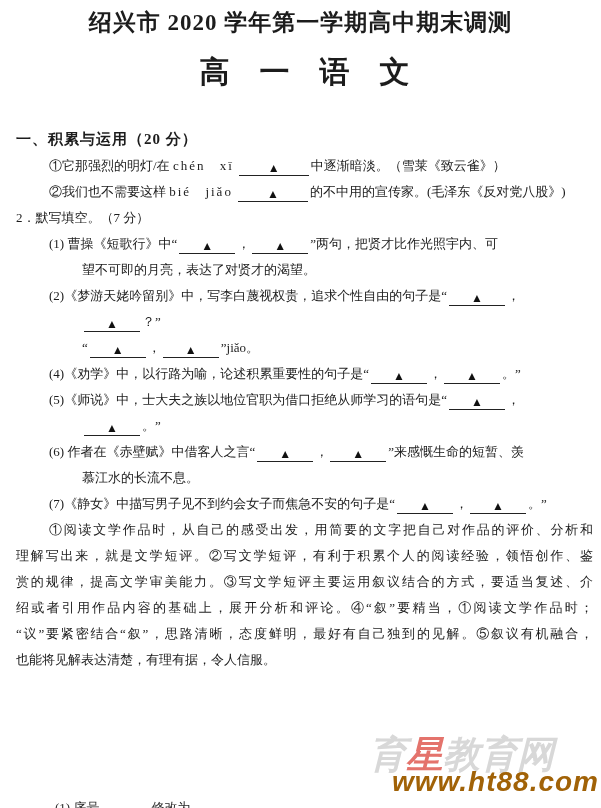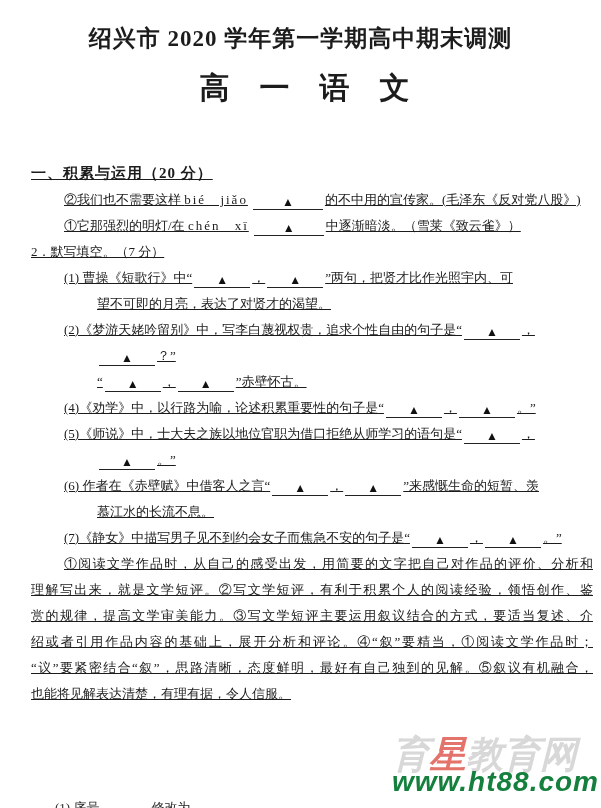--- a/index.html
+++ b/index.html
@@ -2,67 +2,67 @@
 <html><head>
 <meta charset="utf-8">
 <style>
   html,body{margin:0;padding:0;}
   body{
     width:601px;height:808px;overflow:hidden;background:#ffffff;
     font-family:"Liberation Serif","DejaVu Serif",serif;color:#1c1c1c;
   }
   .page{position:relative;width:601px;height:808px;overflow:hidden;background:#fff;}
 
-  header{text-align:center;padding-top:24px;position:relative;z-index:1;}
+  header{text-align:center;padding-top:8px;position:relative;z-index:1;}
   .title{font-size:23px;font-weight:bold;margin:0;letter-spacing:1px;line-height:30px;}
   .subject{font-size:30px;font-weight:bold;margin:15px 0 0 8px;line-height:38px;}
 
-  main{position:relative;z-index:1;margin-top:52px;padding:0 8px 0 31px;text-decoration:underline;}
+  main{position:relative;z-index:1;margin-top:34px;padding:0 8px 0 16px;}
   .line{font-size:13px;line-height:26px;white-space:nowrap;overflow:hidden;}
   .line.hd{font-size:15px;font-weight:bold;line-height:28px;letter-spacing:1px;}
   .ind1{padding-left:33px;}
   .ind2{padding-left:66px;}
   .just{white-space:normal;text-align:justify;text-align-last:justify;-moz-text-align-last:justify;text-justify:inter-ideograph;}
 
   .blank{
     display:inline-block;width:56px;border-bottom:1.5px solid #222;
     text-align:center;height:16px;line-height:17px;vertical-align:-2px;margin:0 2px;
   }
   .blank.w{width:70px;}
   .tri{font-size:12px;color:#111;}
   .pinyin{letter-spacing:2px;word-spacing:9px;margin-right:3px;}
 
   .watermark{position:absolute;right:2px;bottom:12px;z-index:0;text-align:left;line-height:1;font-style:italic;}
   .wm-cn{font-size:37px;font-weight:bold;color:#d8d8d8;}
   .wm-star{color:#e4736c;}
-  .wm-url{font-size:28px;font-weight:bold;color:#15803d;margin-top:-5px;letter-spacing:1px;
-          font-family:"Liberation Sans","DejaVu Sans",sans-serif;}
+  .wm-url{font-size:28px;font-weight:bold;color:#a16207;margin-top:-5px;letter-spacing:1px;
+          font-family:"Liberation Sans","DejaVu Sans",sans-serif;margin-left:23px;}
 
   .cutoff{position:absolute;left:55px;top:799px;z-index:1;font-size:13px;white-space:nowrap;color:#2a2a2a;}
 </style>
 </head>
 <body>
 
 <div class="page">
 
   <header>
     <h1 class="title">绍兴市 2020 学年第一学期高中期末调测</h1>
     <h2 class="subject">高　一　语　文</h2>
   </header>
 
   <main id="content">
       <div class="line ind0 hd"><span>一、积累与运用（20 分）</span></div>
+      <div class="line ind1"><span>①它那强烈的明灯/在 </span><span class="pinyin">chén xī</span><span class="blank w"><span class="tri">▲</span></span><span>中逐渐暗淡。（雪莱《致云雀》）</span></div>
       <div class="line ind1"><span>②我们也不需要这样 </span><span class="pinyin">bié jiǎo</span><span class="blank w"><span class="tri">▲</span></span><span>的不中用的宣传家。(毛泽东《反对党八股》)</span></div>
-      <div class="line ind1"><span>①它那强烈的明灯/在 </span><span class="pinyin">chén xī</span><span class="blank w"><span class="tri">▲</span></span><span>中逐渐暗淡。（雪莱《致云雀》）</span></div>
       <div class="line ind0"><span>2．默写填空。（7 分）</span></div>
       <div class="line ind1"><span>(1) 曹操《短歌行》中“</span><span class="blank"><span class="tri">▲</span></span><span>，</span><span class="blank"><span class="tri">▲</span></span><span>”两句，把贤才比作光照宇内、可</span></div>
       <div class="line ind2"><span>望不可即的月亮，表达了对贤才的渴望。</span></div>
       <div class="line ind1"><span>(2)《梦游天姥吟留别》中，写李白蔑视权贵，追求个性自由的句子是“</span><span class="blank"><span class="tri">▲</span></span><span>，</span></div>
       <div class="line ind2"><span class="blank"><span class="tri">▲</span></span><span>？”</span></div>
-      <div class="line ind2"><span>“</span><span class="blank"><span class="tri">▲</span></span><span>，</span><span class="blank"><span class="tri">▲</span></span><span>”赤壁怀古。</span></div>
+      <div class="line ind2"><span>“</span><span class="blank"><span class="tri">▲</span></span><span>，</span><span class="blank"><span class="tri">▲</span></span><span>”jiǎo。</span></div>
       <div class="line ind1"><span>(4)《劝学》中，以行路为喻，论述积累重要性的句子是“</span><span class="blank"><span class="tri">▲</span></span><span>，</span><span class="blank"><span class="tri">▲</span></span><span>。”</span></div>
       <div class="line ind1"><span>(5)《师说》中，士大夫之族以地位官职为借口拒绝从师学习的语句是“</span><span class="blank"><span class="tri">▲</span></span><span>，</span></div>
       <div class="line ind2"><span class="blank"><span class="tri">▲</span></span><span>。”</span></div>
       <div class="line ind1"><span>(6) 作者在《赤壁赋》中借客人之言“</span><span class="blank"><span class="tri">▲</span></span><span>，</span><span class="blank"><span class="tri">▲</span></span><span>”来感慨生命的短暂、羡</span></div>
       <div class="line ind2"><span>慕江水的长流不息。</span></div>
       <div class="line ind1"><span>(7)《静女》中描写男子见不到约会女子而焦急不安的句子是“</span><span class="blank"><span class="tri">▲</span></span><span>，</span><span class="blank"><span class="tri">▲</span></span><span>。”</span></div>
       <div class="line ind1 just"><span>①阅读文学作品时，从自己的感受出发，用简要的文字把自己对作品的评价、分析和</span></div>
       <div class="line ind0 just"><span>理解写出来，就是文学短评。②写文学短评，有利于积累个人的阅读经验，领悟创作、鉴</span></div>
       <div class="line ind0 just"><span>赏的规律，提高文学审美能力。③写文学短评主要运用叙议结合的方式，要适当复述、介</span></div>
       <div class="line ind0 just"><span>绍或者引用作品内容的基础上，展开分析和评论。④“叙”要精当，①阅读文学作品时；</span></div>

